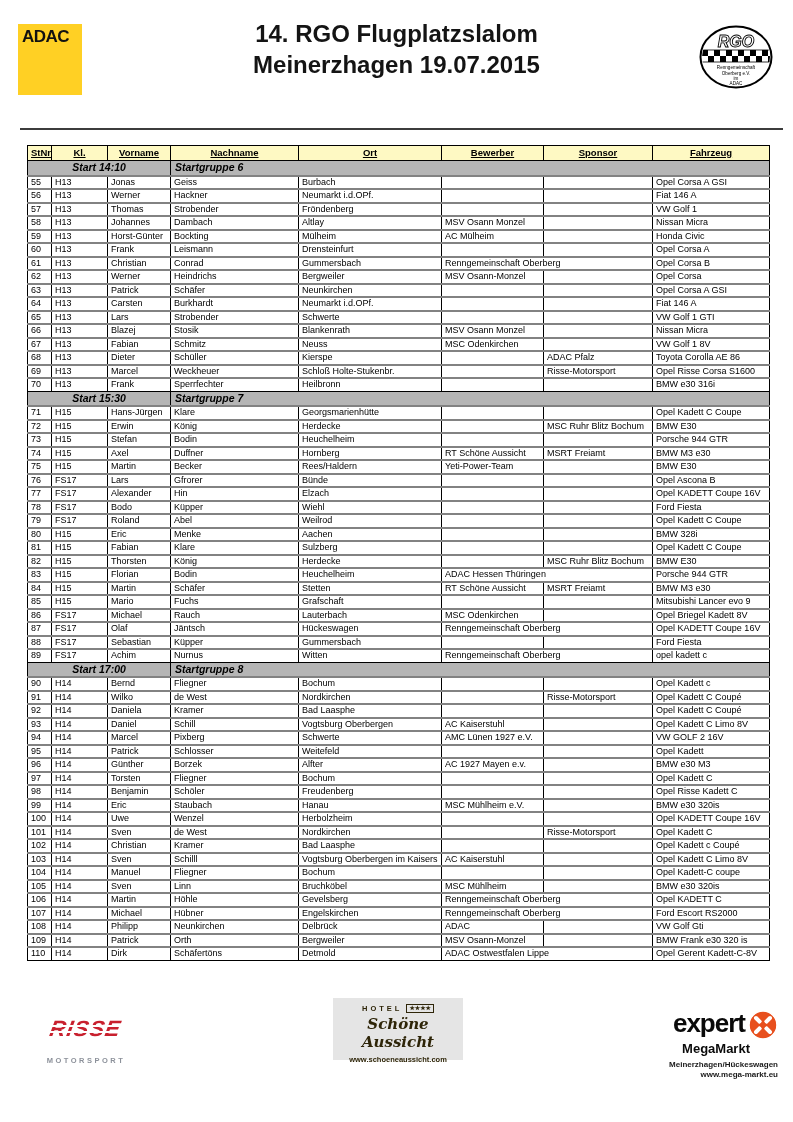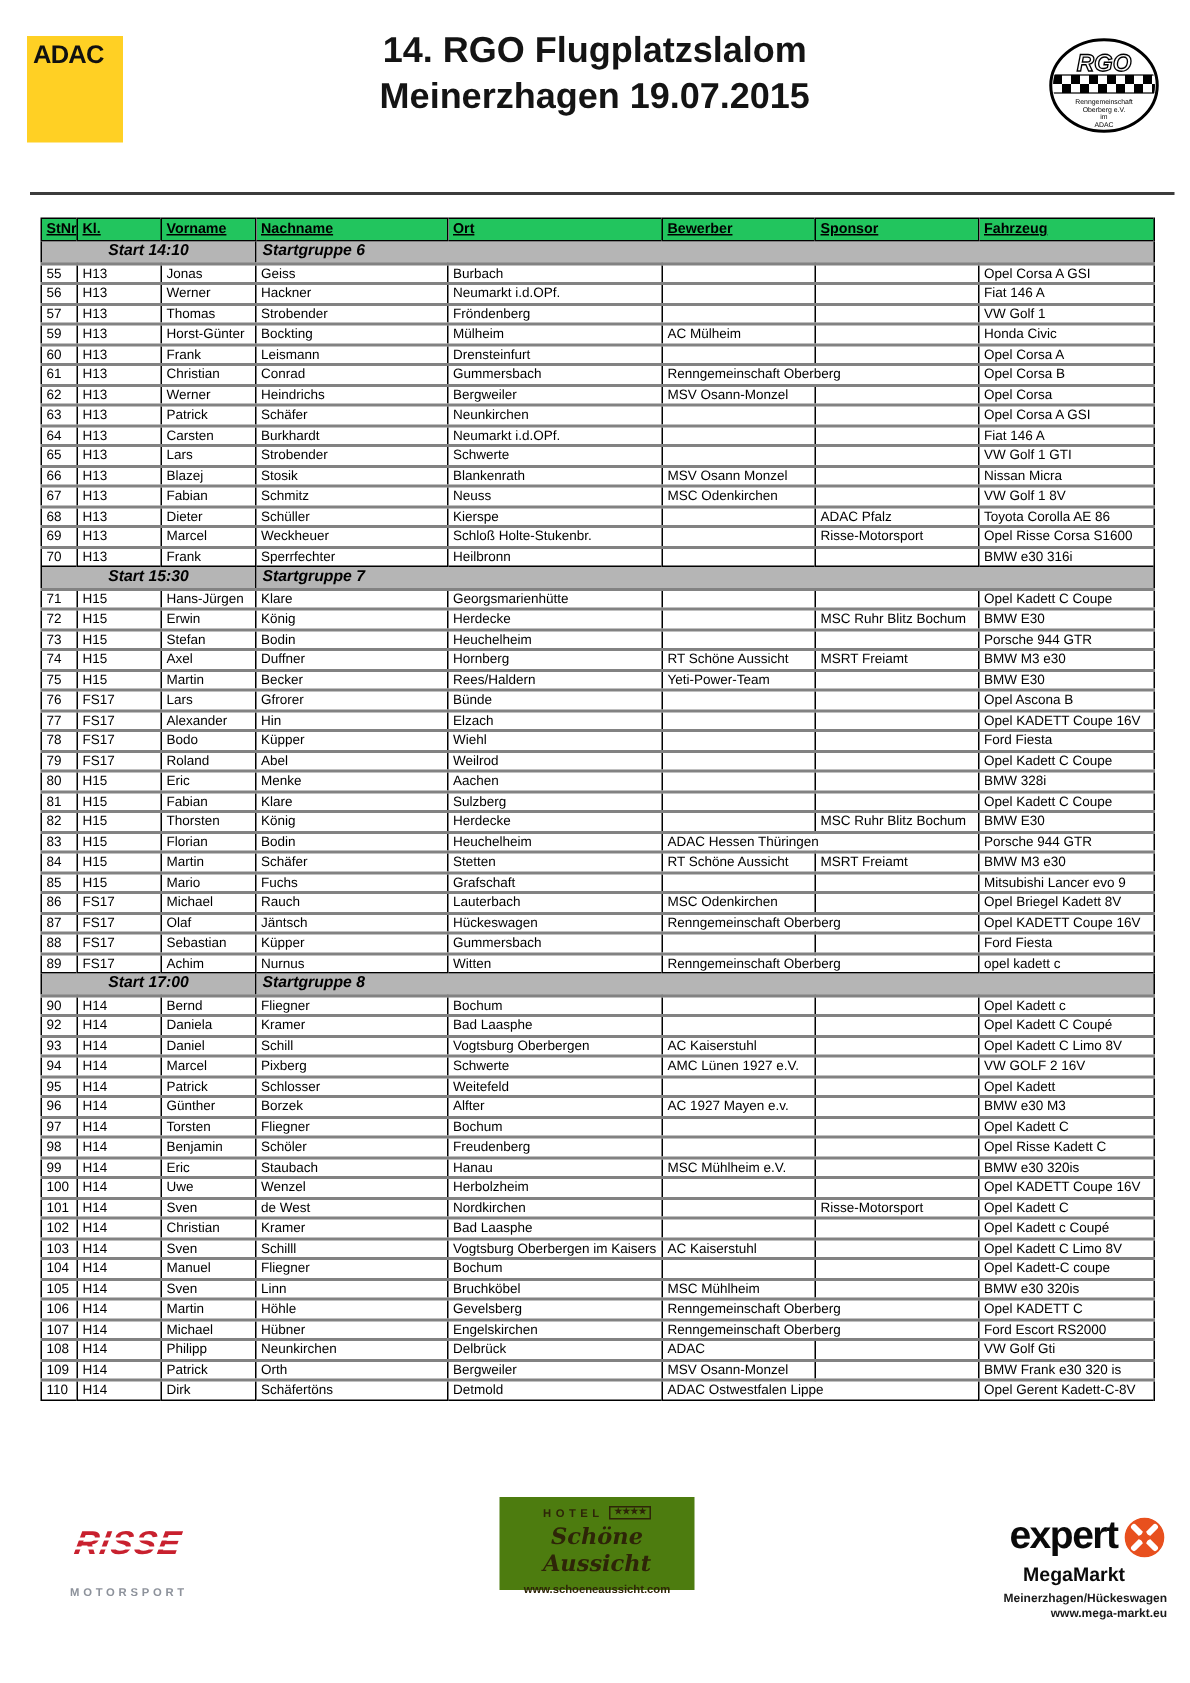--- a/index.html
+++ b/index.html
@@ -16,35 +16,35 @@
   
   table.entry-table{position:absolute;left:27px;top:145px;width:742px;border-collapse:collapse;table-layout:fixed;}
   .entry-table col.c-stnr{width:24px}.entry-table col.c-kl{width:56px}
   .entry-table col.c-vn{width:63px}.entry-table col.c-nn{width:128px}
   .entry-table col.c-ort{width:143px}.entry-table col.c-bw{width:102px}
   .entry-table col.c-sp{width:109px}.entry-table col.c-fz{width:117px}
   .entry-table th,.entry-table td{border-left:1px solid #000;border-right:1px solid #000;padding:0 3px;white-space:nowrap;overflow:hidden;}
   .entry-table tr{border-top:2px solid #828282;}
   .entry-table{border:1px solid #000;}
   .entry-table thead tr{border-top:1px solid #000;border-bottom:1px solid #000;}
-  .entry-table th{font-size:9.5px;font-weight:bold;text-decoration:underline;text-align:left;height:14px;line-height:14px;background:#22c55e;}
+  .entry-table th{font-size:9.5px;font-weight:bold;text-decoration:underline;text-align:center;height:14px;line-height:14px;background:#fef9c3;}
   .entry-table td{font-size:9px;height:11.4px;line-height:11.5px;text-align:left;}
   .entry-table td.cell-stnr{text-align:right;padding-right:20px;}
   tr.group-row{border-top:1px solid #000;border-bottom:1px solid #000;font-style:italic;}
   tr.group-row td{background:#b5b5b5;font-weight:bold;font-size:10.5px;height:13.5px;line-height:13.5px;}
   tr.group-row td.group-start{text-align:center;}
   tr.group-row td.group-name{text-align:left;padding-left:4px;}
 
   
   .risse-logo{position:absolute;left:30px;top:1018px;width:112px;text-align:center;}
   .risse-name{display:inline-block;font-size:22px;font-weight:900;font-style:italic;color:#C8202E;letter-spacing:1px;transform:skewX(-10deg);position:relative;line-height:22px;}
   .risse-name .slash{position:absolute;left:-3px;right:-3px;height:2px;background:#fff;}
   .risse-sub{font-size:7.5px;font-weight:bold;color:#8d929b;letter-spacing:2.5px;margin-top:16px;}
 
-  .hotel-logo{position:absolute;left:333px;top:998px;width:130px;height:62px;background:#4d7c0f;text-align:center;color:#2e2508;}
+  .hotel-logo{position:absolute;left:333px;top:998px;width:130px;height:62px;background:#e5e5e5;text-align:center;color:#2e2508;}
   .hotel-top{font-size:7.5px;font-weight:bold;letter-spacing:3px;margin-top:6px;display:flex;align-items:center;justify-content:center;gap:4px;}
   .hotel-stars{border:1px solid #2e2508;font-size:6px;letter-spacing:0;padding:0 2px;line-height:7px;}
   .hotel-name{font-family:"DejaVu Serif",serif;font-style:italic;font-weight:bold;font-size:15px;line-height:18px;margin-top:2px;}
   .hotel-url{font-size:7.5px;font-weight:bold;margin-top:4px;}
 
   .expert-logo{position:absolute;left:645px;top:1010px;width:133px;text-align:right;}
   .expert-row{display:flex;align-items:flex-start;justify-content:flex-end;gap:3px;}
   .expert-name{font-size:26px;font-weight:900;letter-spacing:-1px;color:#0a0a0a;line-height:26px;}
   .expert-sub{font-size:13px;font-weight:900;color:#0a0a0a;margin-top:-3px;padding-right:28px;}
   .expert-region{font-size:8px;font-weight:bold;color:#1a1a1a;margin-top:4px;}
@@ -149,20 +149,30 @@
         <td class="cell-stnr">57</td>
         <td>H13</td>
         <td>Thomas</td>
         <td>Strobender</td>
         <td>Fröndenberg</td>
         <td></td>
         <td></td>
         <td>VW  Golf 1</td>
       </tr>
       <tr>
+        <td class="cell-stnr">58</td>
+        <td>H13</td>
+        <td>Johannes</td>
+        <td>Dambach</td>
+        <td>Altlay</td>
+        <td>MSV Osann Monzel</td>
+        <td></td>
+        <td>Nissan Micra</td>
+      </tr>
+      <tr>
         <td class="cell-stnr">59</td>
         <td>H13</td>
         <td>Horst-Günter</td>
         <td>Bockting</td>
         <td>Mülheim</td>
         <td>AC Mülheim</td>
         <td></td>
         <td>Honda Civic</td>
       </tr>
       <tr>
@@ -471,20 +481,30 @@
       </tr>
       <tr>
         <td class="cell-stnr">90</td>
         <td>H14</td>
         <td>Bernd</td>
         <td>Fliegner</td>
         <td>Bochum</td>
         <td></td>
         <td></td>
         <td>Opel  Kadett c</td>
+      </tr>
+      <tr>
+        <td class="cell-stnr">91</td>
+        <td>H14</td>
+        <td>Wilko</td>
+        <td>de West</td>
+        <td>Nordkirchen</td>
+        <td></td>
+        <td>Risse-Motorsport</td>
+        <td>Opel Kadett C Coupé</td>
       </tr>
       <tr>
         <td class="cell-stnr">92</td>
         <td>H14</td>
         <td>Daniela</td>
         <td>Kramer</td>
         <td>Bad Laasphe</td>
         <td></td>
         <td></td>
         <td>Opel Kadett C Coupé</td>

